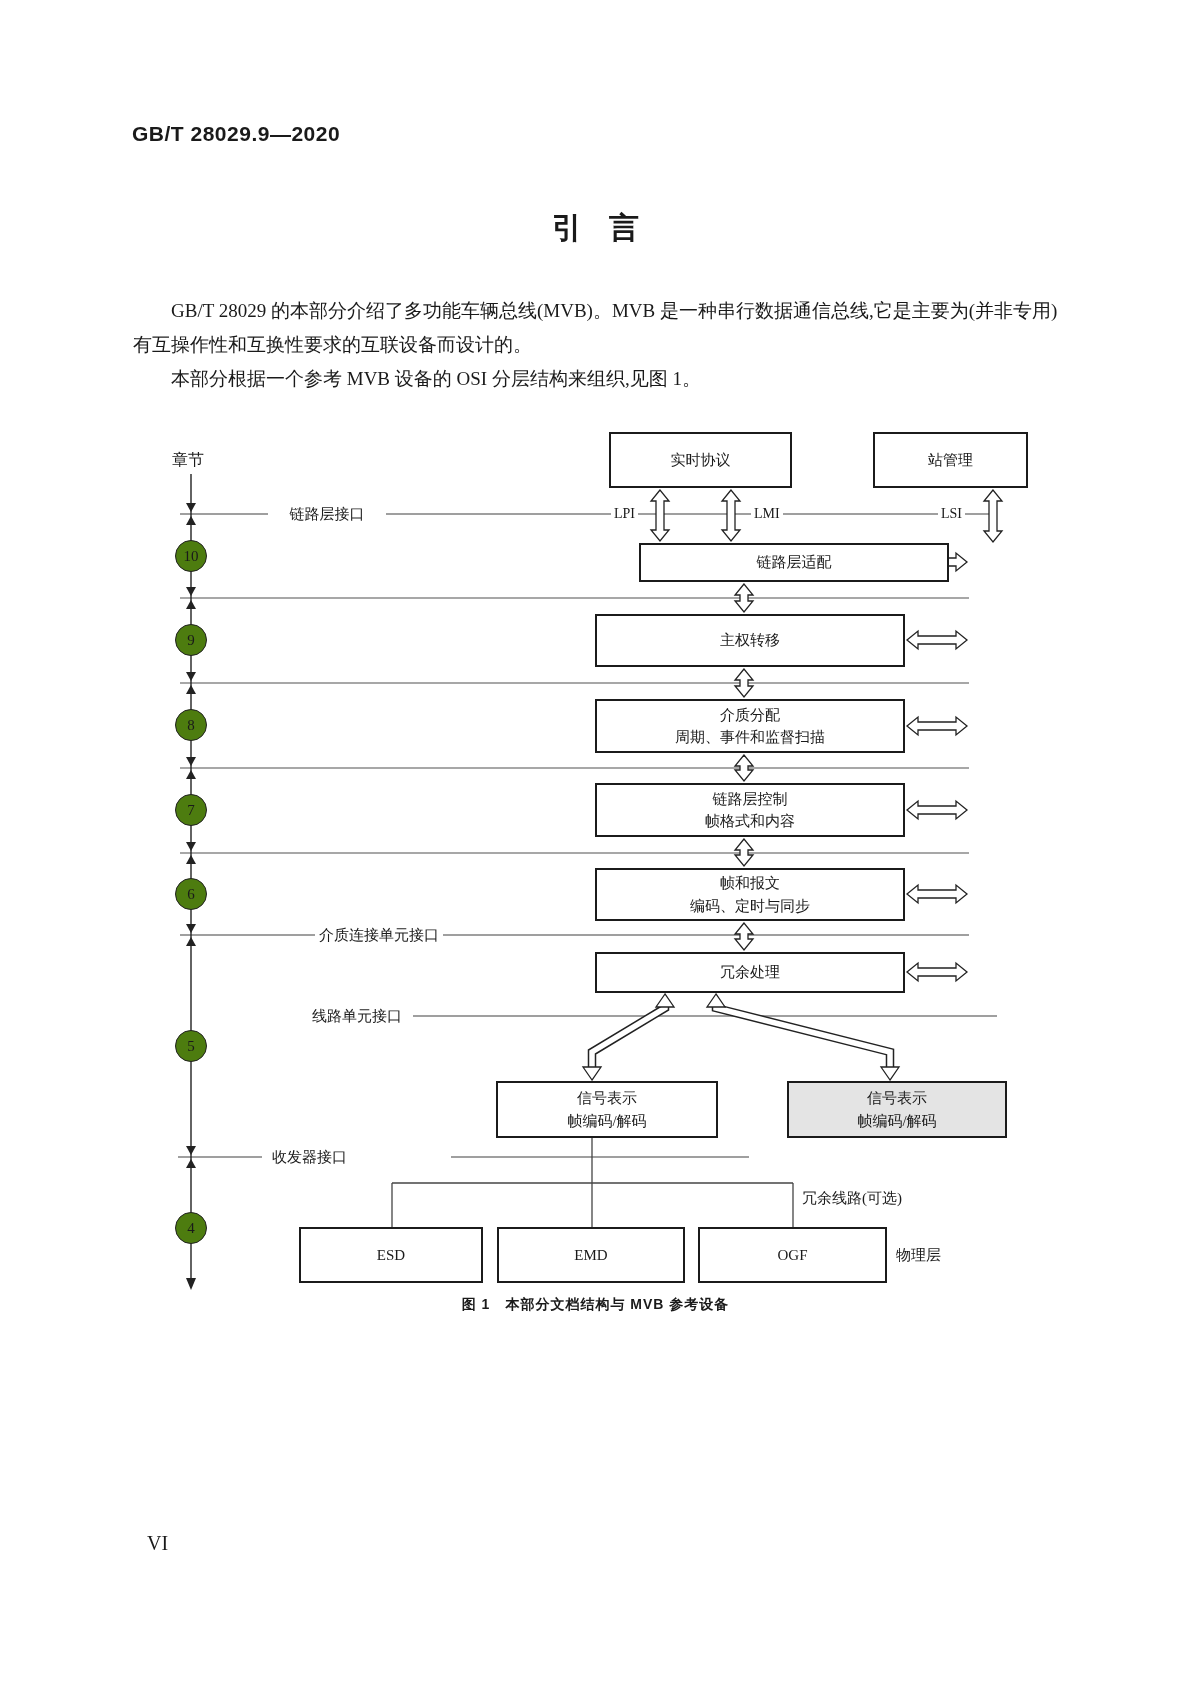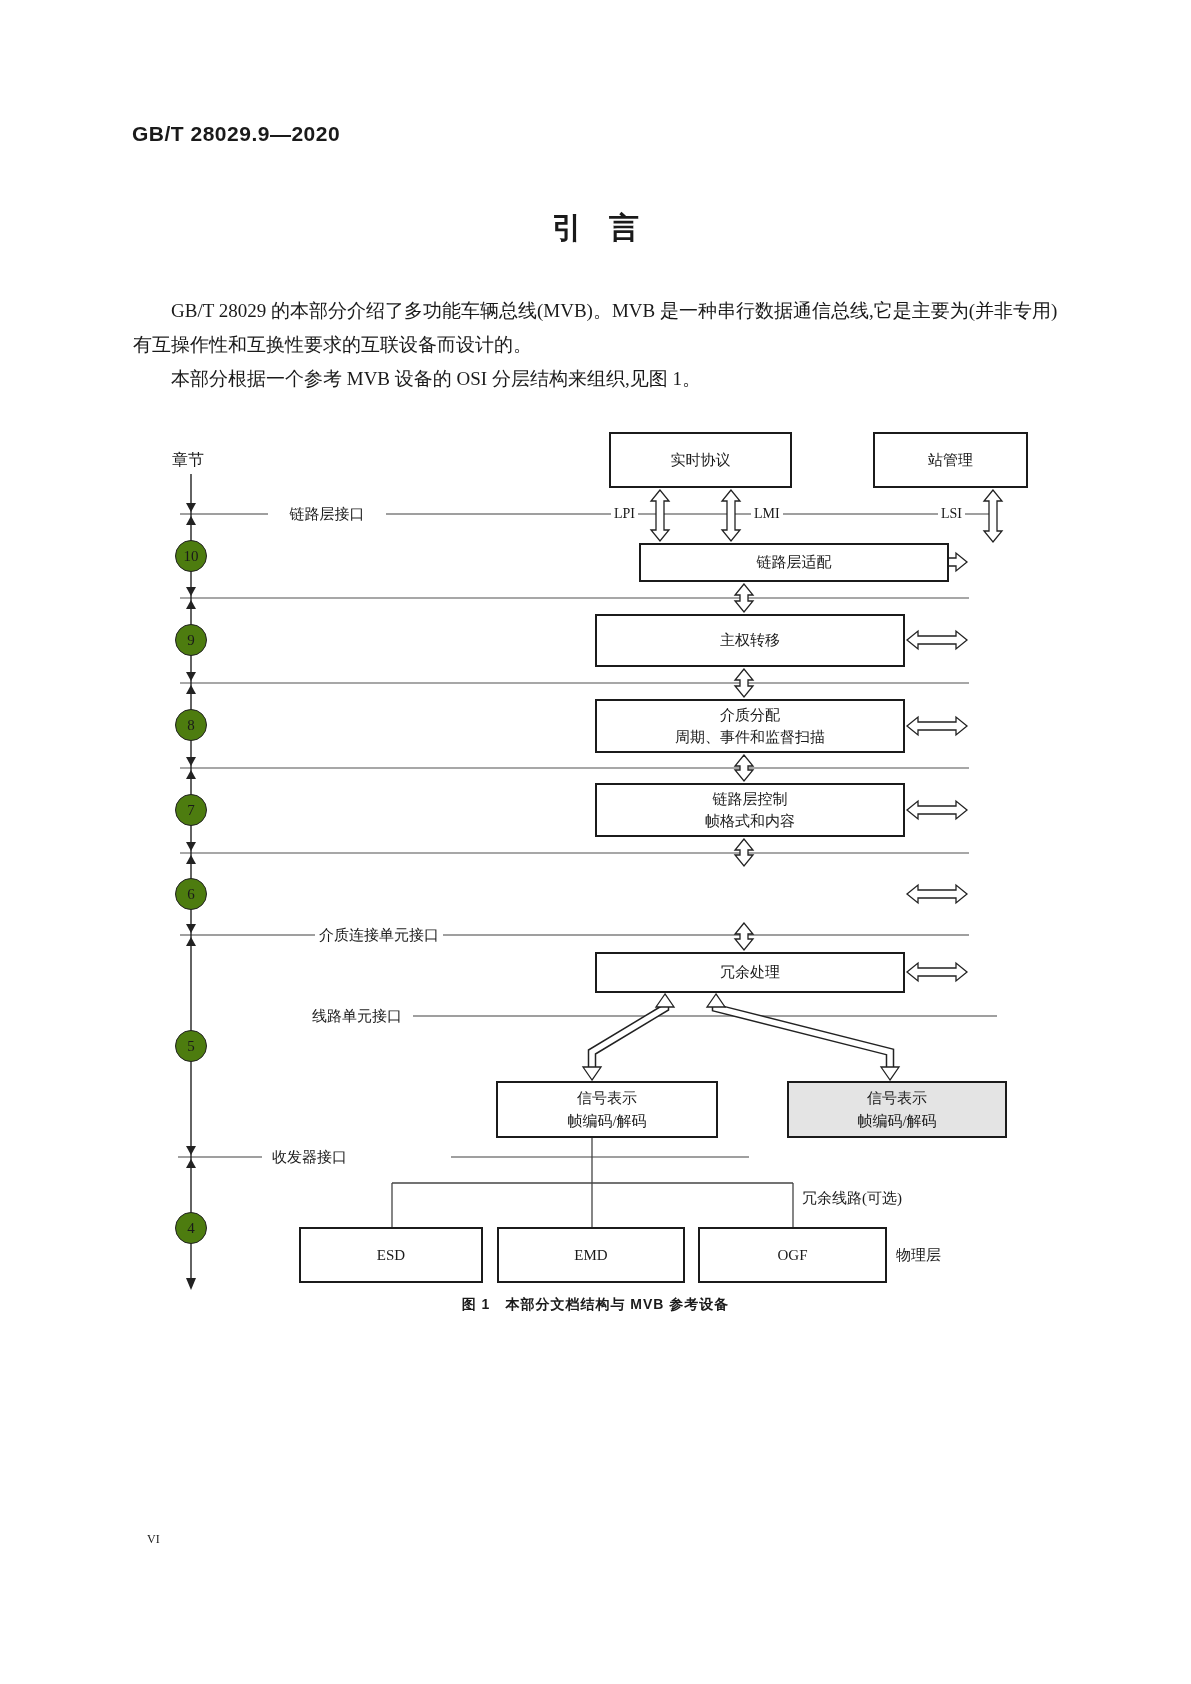--- a/index.html
+++ b/index.html
@@ -8,21 +8,21 @@
     font-family:"Liberation Serif","DejaVu Serif",serif;color:#1a1a1a;
     overflow:hidden;
   }
   .abs{position:absolute;}
   .doc-header{left:132px;top:122px;font-size:21px;font-weight:bold;
     font-family:"Liberation Sans","DejaVu Sans",sans-serif;letter-spacing:.5px;}
   .doc-title{left:0;width:1191px;top:208px;text-align:center;font-size:30px;
     font-weight:600;letter-spacing:.9em;padding-left:.9em;box-sizing:border-box;}
   .body-text{left:133px;top:294px;width:926px;font-size:19px;line-height:1.78;}
   .body-text p{margin:0;text-indent:2em;}
-  .page-num{left:147px;top:1532px;font-size:12px;}
+  .page-num{left:147px;top:1532px;font-size:20px;}
 
   
   .box{position:absolute;box-sizing:border-box;border:2px solid #1b1b1b;background:#fff;
     display:flex;flex-direction:column;align-items:center;justify-content:center;
     font-size:15px;line-height:1.5;text-align:center;}
   .box.gray{background:#e4e4e4;}
   .vert-label{width:17px;word-break:break-all;line-height:1.6;text-align:center;font-size:15px;}
 
   
   .linelabel{position:absolute;background:#fff;font-size:15px;text-align:center;
@@ -144,20 +144,24 @@
     <div>主权转移</div>
   </div>
   <div class="box" style="left:595px;top:699px;width:310px;height:54px;">
     <div>介质分配</div>
     <div>周期、事件和监督扫描</div>
   </div>
   <div class="box" style="left:595px;top:783px;width:310px;height:54px;">
     <div>链路层控制</div>
     <div>帧格式和内容</div>
   </div>
+  <div class="box" style="left:595px;top:868px;width:310px;height:53px;">
+    <div>帧和报文</div>
+    <div>编码、定时与同步</div>
+  </div>
   <div class="box" style="left:595px;top:952px;width:310px;height:41px;">
     <div>冗余处理</div>
   </div>
   <div class="box" style="left:496px;top:1081px;width:222px;height:57px;">
     <div>信号表示</div>
     <div>帧编码/解码</div>
   </div>
   <div class="box gray" style="left:787px;top:1081px;width:220px;height:57px;">
     <div>信号表示</div>
     <div>帧编码/解码</div>

